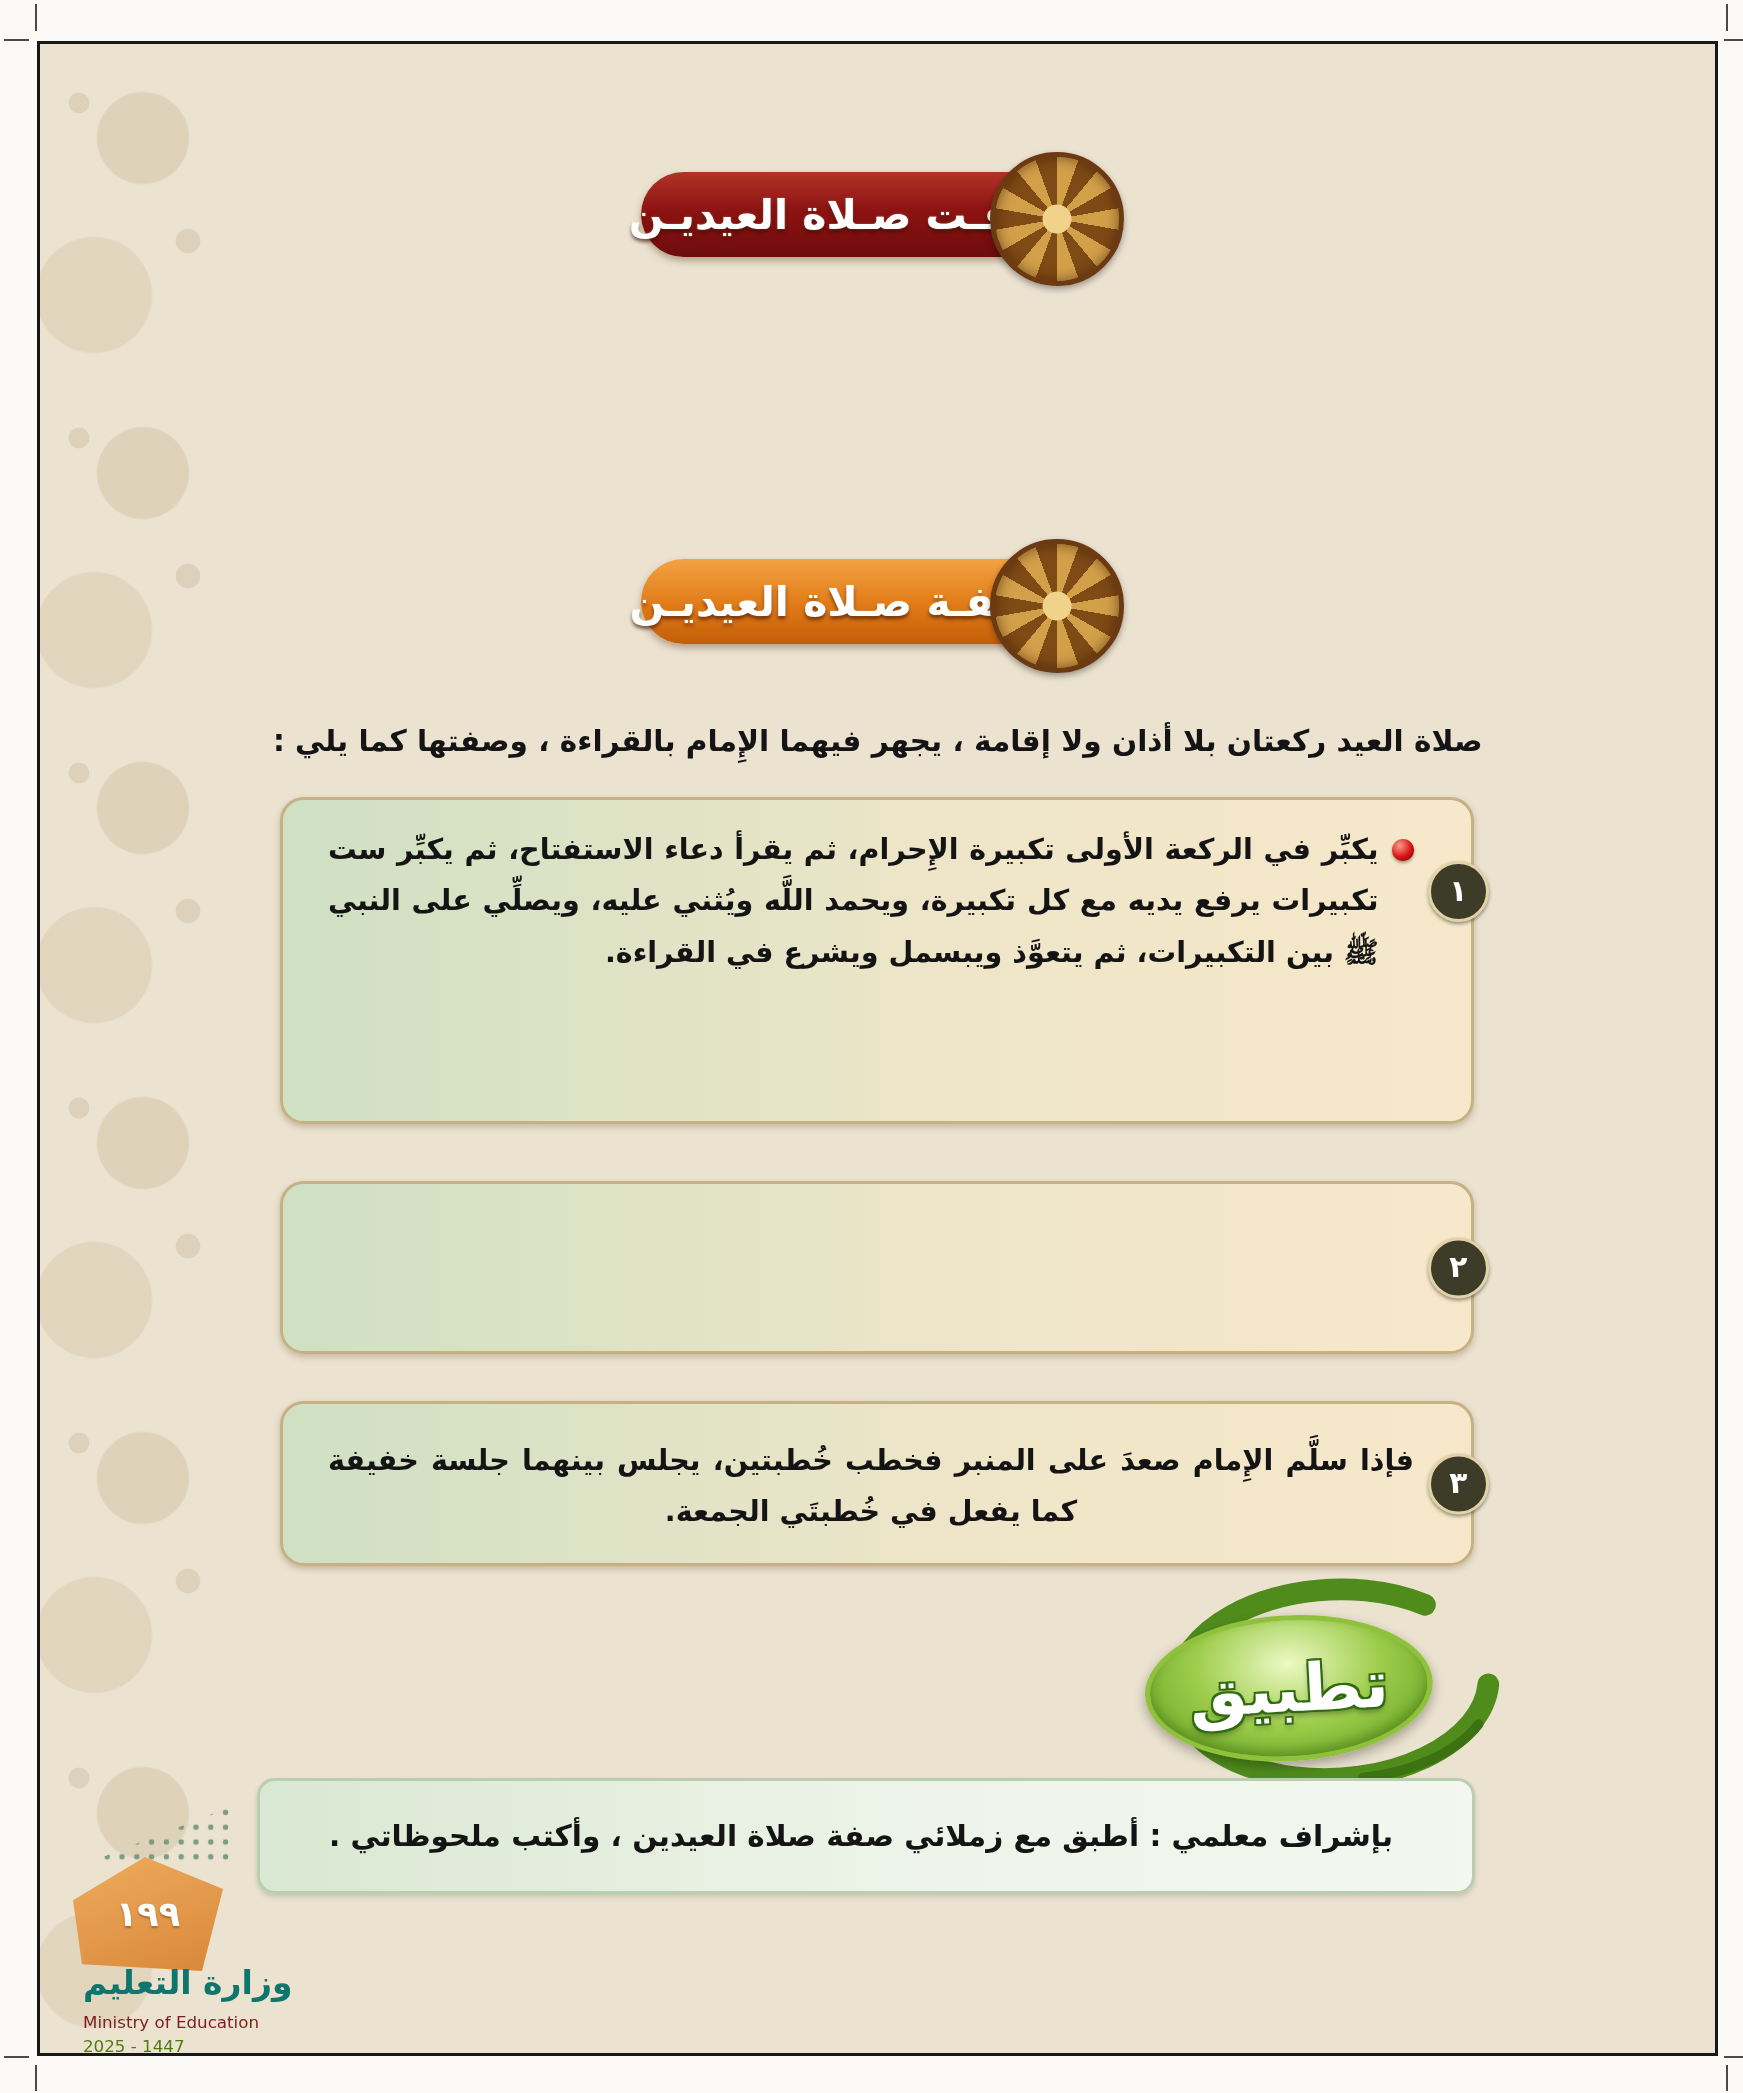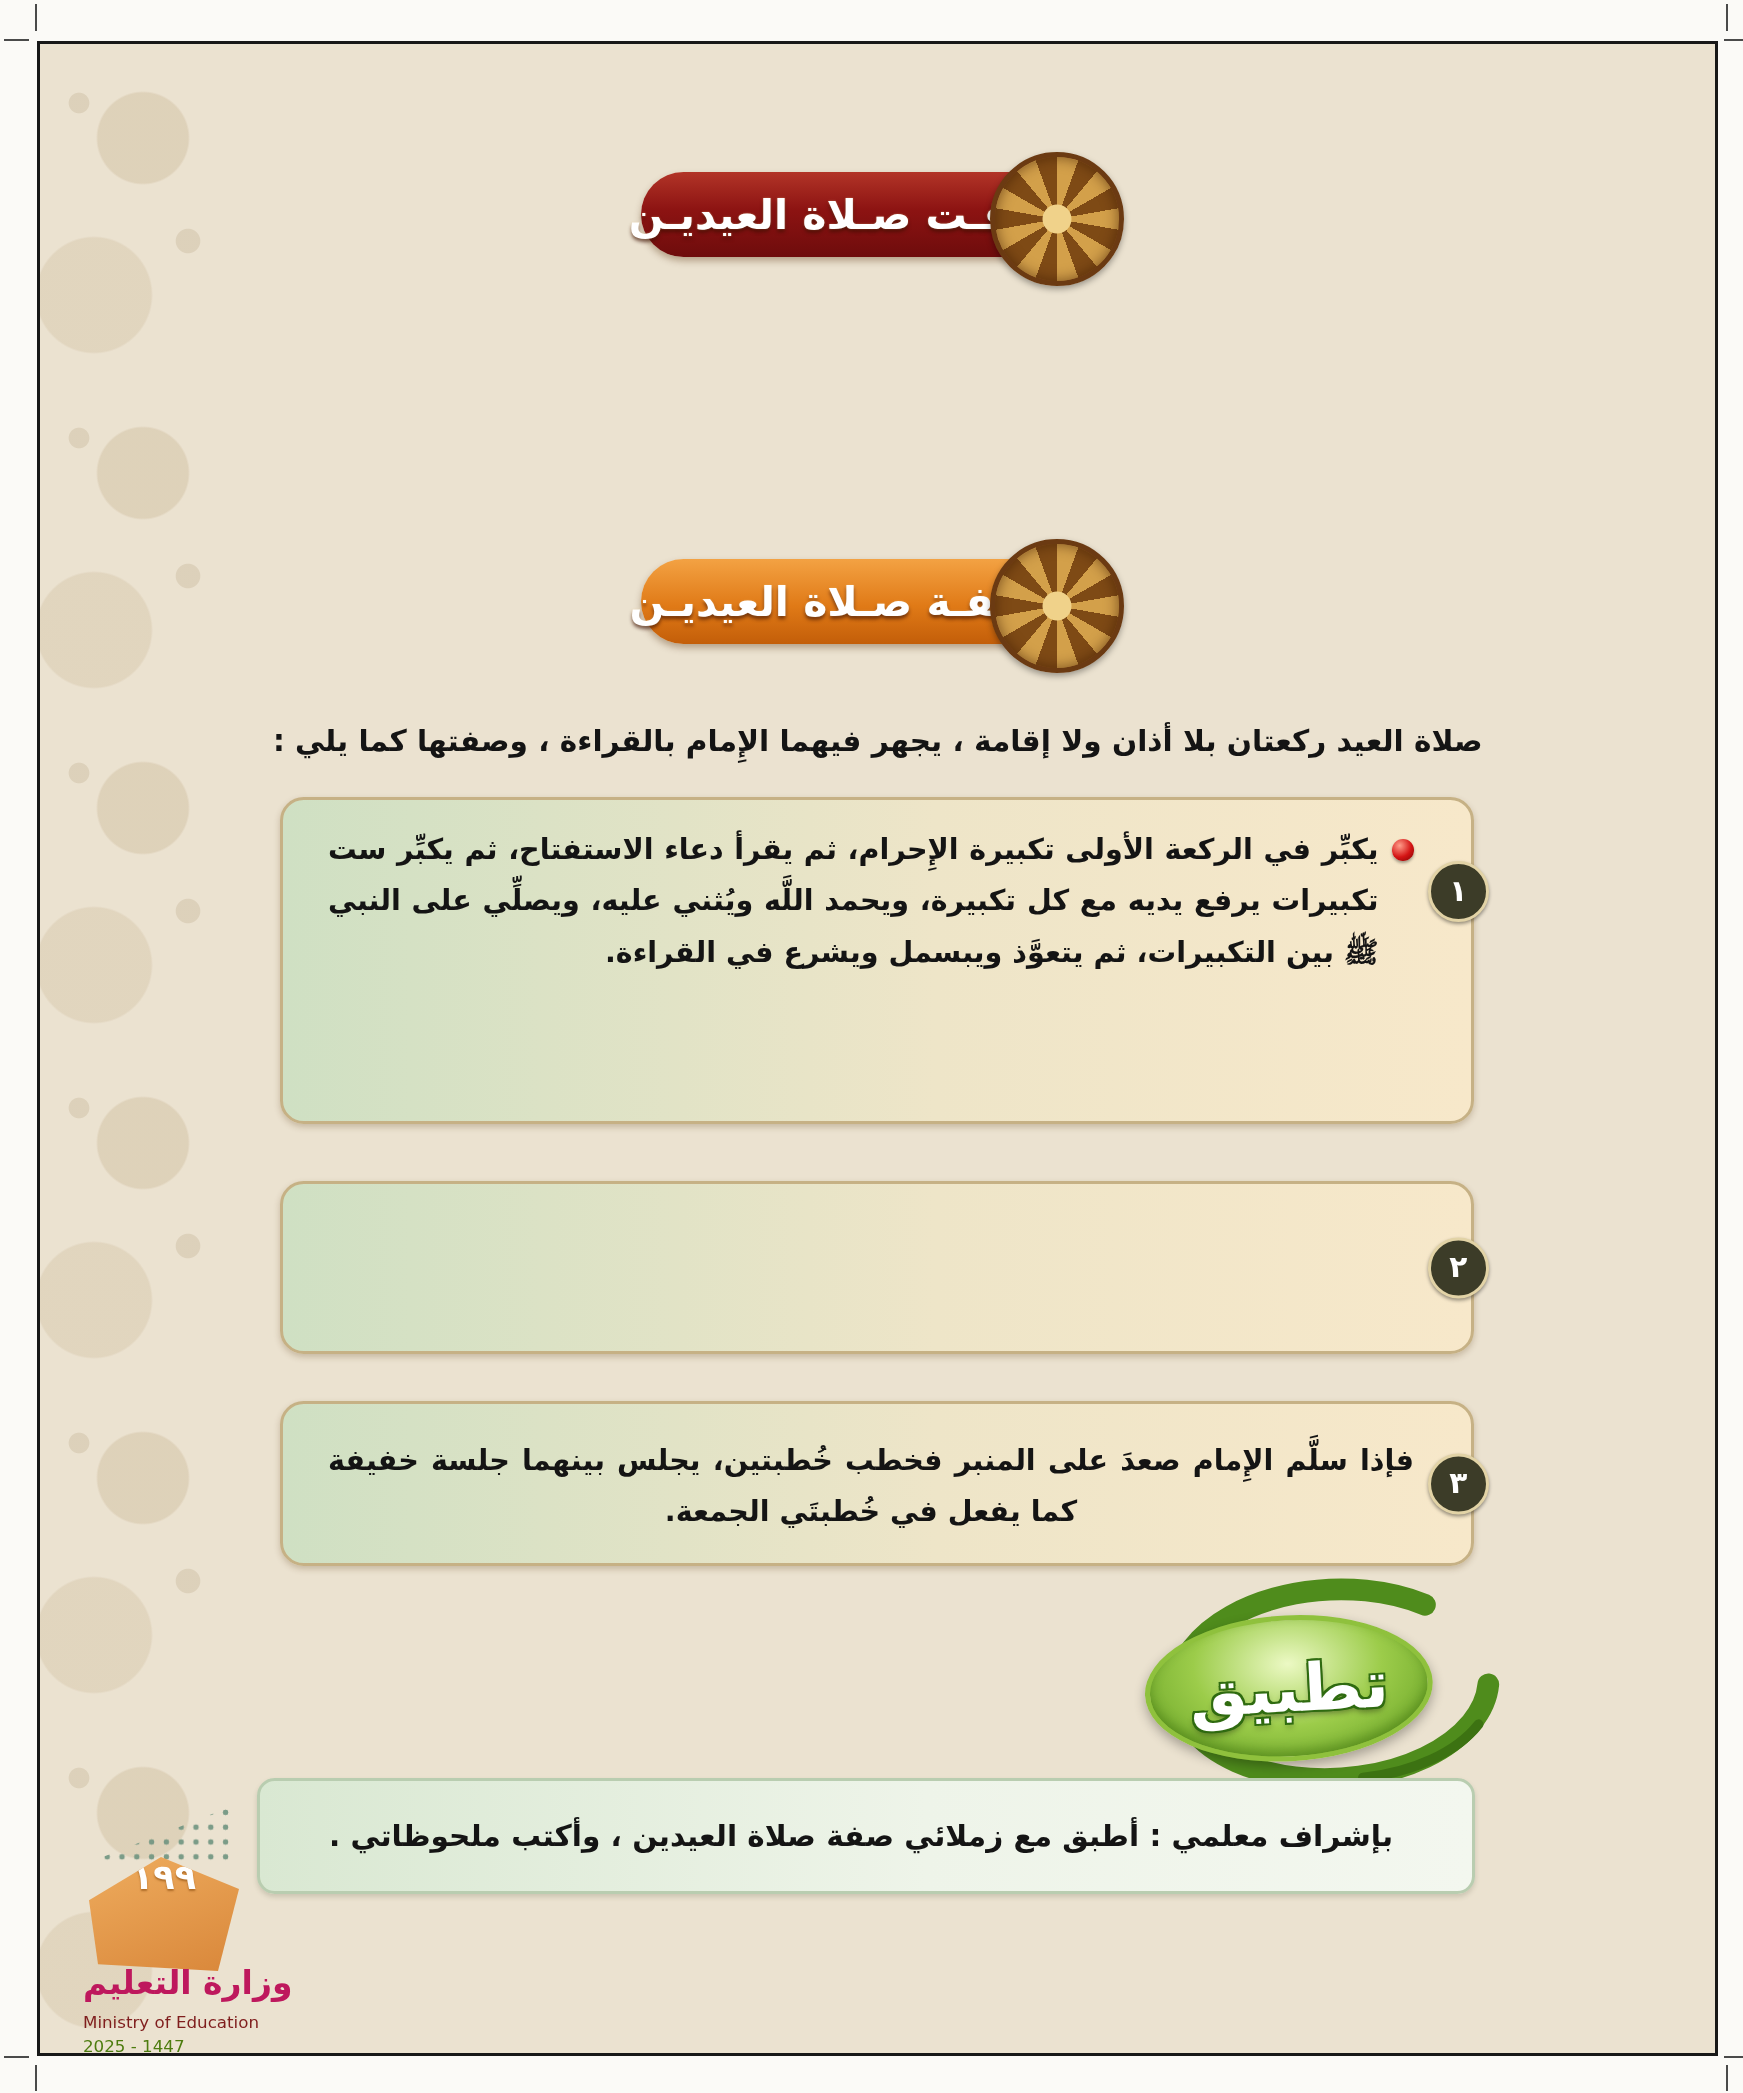--- a/index.html
+++ b/index.html
@@ -136,27 +136,27 @@
 
   
   .footer-dots {
     position:absolute; left:45px; top:1761px; width:150px; height:59px;
     background-image:radial-gradient(circle, #6f9480 2.6px, transparent 3.1px);
     background-size:14.8px 14.8px;
     clip-path:polygon(0 100%, 100% 0, 100% 100%);
     opacity:.9;
   }
   .footer-shape {
-    position:absolute; left:49px; top:1813px; width:150px; height:114px;
+    position:absolute; left:33px; top:1813px; width:150px; height:114px;
     clip-path:polygon(0 38%, 48% 0, 100% 28%, 86% 100%, 6% 94%);
     background:linear-gradient(160deg, #eeac5e, #d9873a);
-    display:flex; align-items:flex-start; justify-content:center;
+    display:flex; align-items:center; justify-content:center;
   }
   .page-number { color:#fff; font-size:35px; font-weight:700; text-shadow:0 2px 2px rgba(120,60,0,.5); }
-  .ministry-ar { position:absolute; left:43px; top:1919px; width:217px; font-size:33px; font-weight:700; color:#be185d; text-align:left; direction:rtl; }
+  .ministry-ar { position:absolute; left:43px; top:1919px; width:217px; font-size:33px; font-weight:700; color:#0f766e; text-align:left; direction:rtl; }
   .ministry-en { position:absolute; left:43px; top:1968px; width:256px; font-size:16.7px; color:#7f1d1d; text-align:left; direction:ltr; }
   .ministry-ed { position:absolute; left:43px; top:1992px; width:256px; font-size:16.7px; color:#4d7c0f; text-align:left; direction:ltr; }
 </style>
 </head>
 <body>
 
 <div class="page">
 
   <div class="cm cm-tl-h"></div>
   <div class="cm cm-tl-v"></div>

